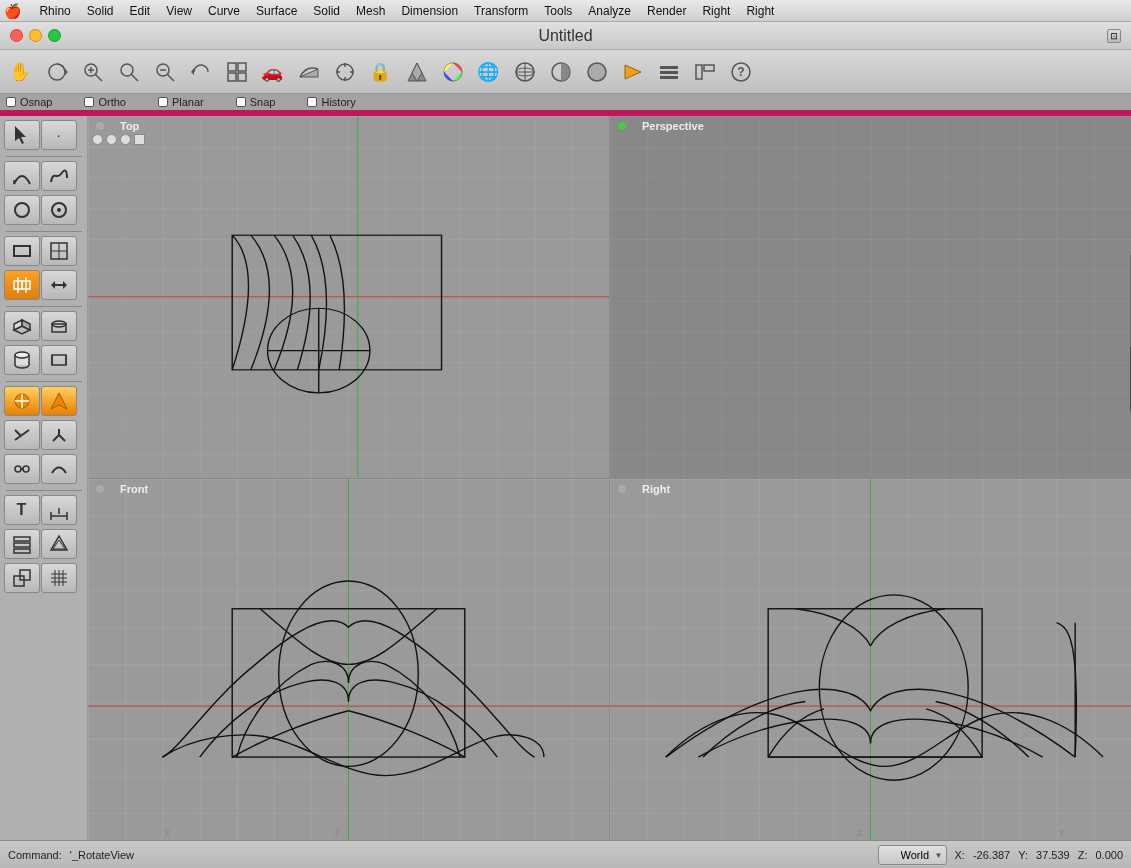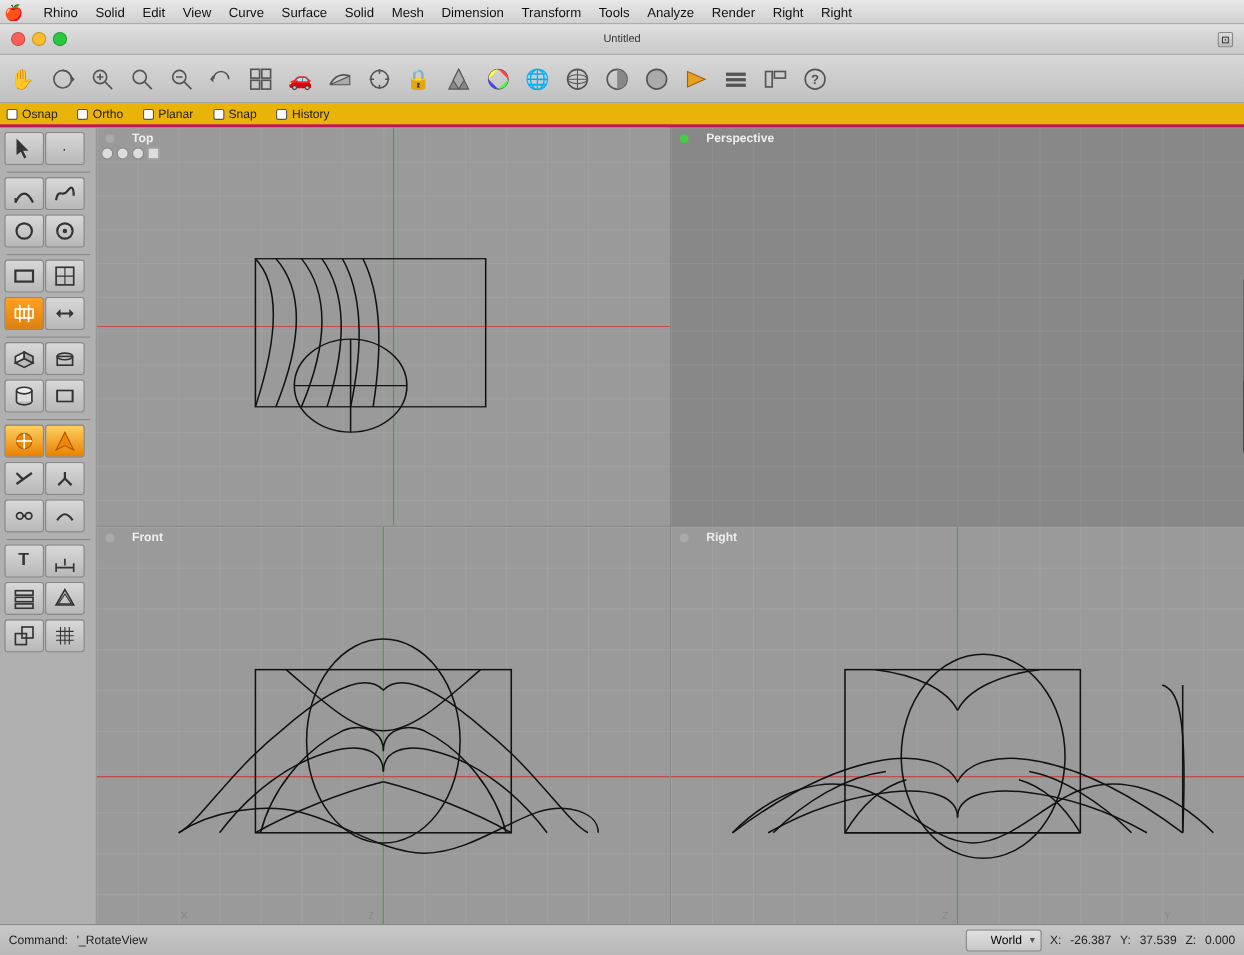--- a/index.html
+++ b/index.html
@@ -59,21 +59,21 @@
     .window-btn {
       width: 13px;
       height: 13px;
       border-radius: 50%;
       border: 1px solid rgba(0,0,0,0.2);
     }
     .btn-close { background: #ff5f57; }
     .btn-min { background: #febc2e; }
     .btn-max { background: #28c840; }
     #window-title {
-      font-size: 10px;
+      font-size: 16px;
       font-weight: 500;
       color: #333;
     }
     #window-zoom {
       position: absolute;
       right: 10px;
       width: 14px;
       height: 14px;
       border: 1px solid #888;
       background: linear-gradient(to bottom, #ddd, #bbb);
@@ -104,26 +104,26 @@
       border-radius: 4px;
       font-size: 18px;
       cursor: pointer;
       color: #333;
     }
 
     
     #snapbar {
       width: 100%;
       height: 22px;
-      background: #eab308;
-      display: flex;
-      align-items: center;
-      border-bottom: 3px solid #be185d;
+      background: #a3a3a3;
+      display: flex;
+      align-items: center;
+      border-bottom: 6px solid #be185d;
       padding: 0 6px;
-      gap: 18px;
+      gap: 32px;
     }
     .snap-item {
       display: flex;
       align-items: center;
       gap: 4px;
       font-size: 11px;
       color: #222;
       cursor: pointer;
     }
     .snap-dot {

